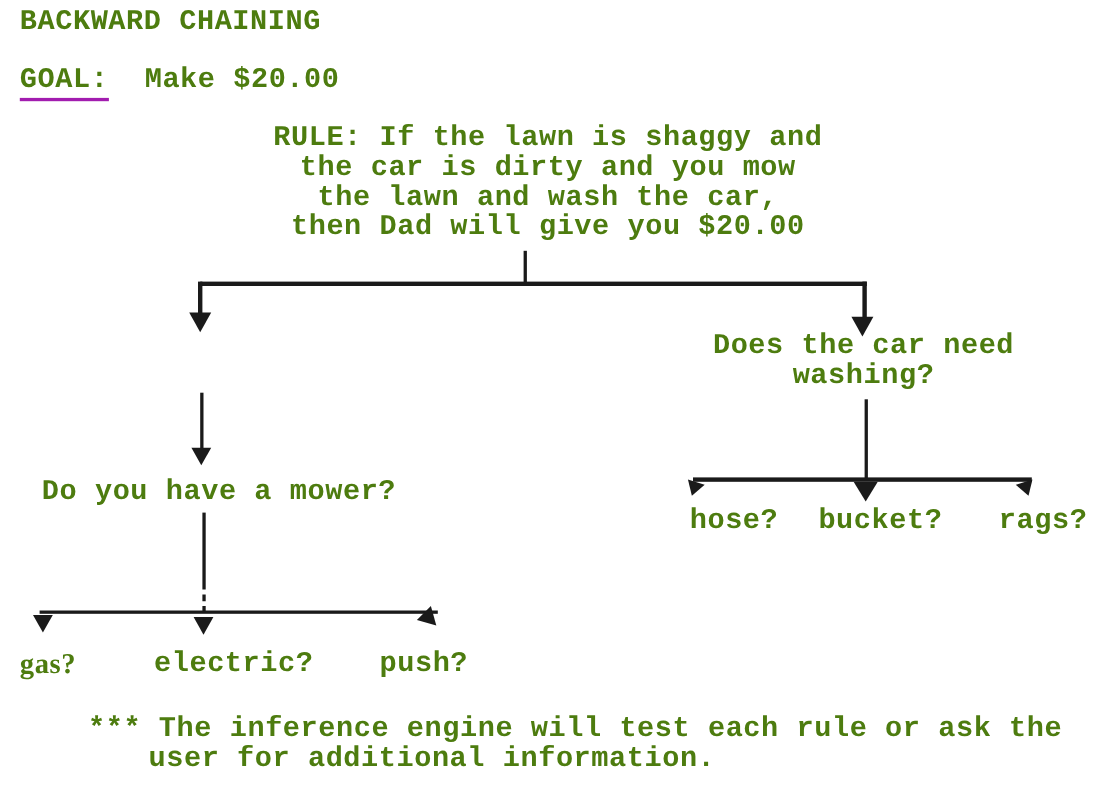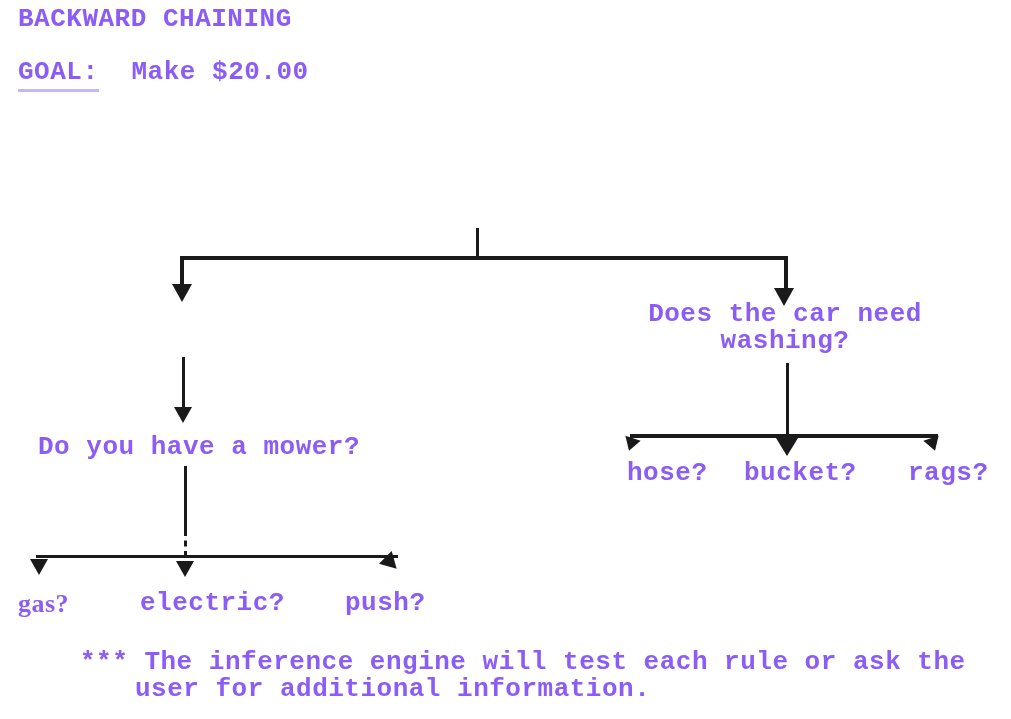--- a/index.html
+++ b/index.html
@@ -10,28 +10,28 @@
   .page {
     position: relative;
     width: 1011px;
     height: 719px;
     background: #ffffff;
     overflow: hidden;
     font-family: "Liberation Mono", "DejaVu Sans Mono", monospace;
     font-weight: bold;
     font-size: 26px;
     line-height: 27px;
-    color: #8b5cf6;
+    color: #4d7c0f;
     letter-spacing: 0.5px;
   }
   .abs { position: absolute; }
   .center { text-align: center; }
   .preline { white-space: pre-line; }
   .goal-label {
-    border-bottom: 3px solid #c4b5fd;
+    border-bottom: 3px solid #a21caf;
     padding-bottom: 2px;
   }
   .goal-value { margin-left: 33px; }
   
   .vline { background: #1a1a1a; width: 3px; }
   .hline { background: #1a1a1a; height: 4px; }
   .vline-dashed {
     width: 0;
     border-left: 3px dashed #1a1a1a;
   }
@@ -60,20 +60,24 @@
 <body>
 
 <div class="page">
 
   <div class="abs" style="left:18px; top:6px;">BACKWARD CHAINING</div>
 
   <div class="abs" style="left:18px; top:59px;">
     <span class="goal-label">GOAL:</span><span class="goal-value">Make $20.00</span>
   </div>
 
+  <div class="abs center preline" style="left:228px; top:112px; width:540px;">RULE:  If the lawn is shaggy and
+the car is dirty and you mow
+the lawn and wash the car,
+then Dad will give you $20.00</div>
 
   <div class="abs vline" style="left:476px; top:228px; height:30px;"></div>
 
   <div class="abs hline" style="left:182px; top:256px; width:606px;"></div>
 
   <div class="abs vline" style="left:180px; top:256px; width:4px; height:30px;"></div>
   <div class="abs ah ah-big" style="left:172px; top:284px;"></div>
 
   <div class="abs vline" style="left:784px; top:256px; width:4px; height:34px;"></div>
   <div class="abs ah ah-big" style="left:774px; top:288px;"></div>

